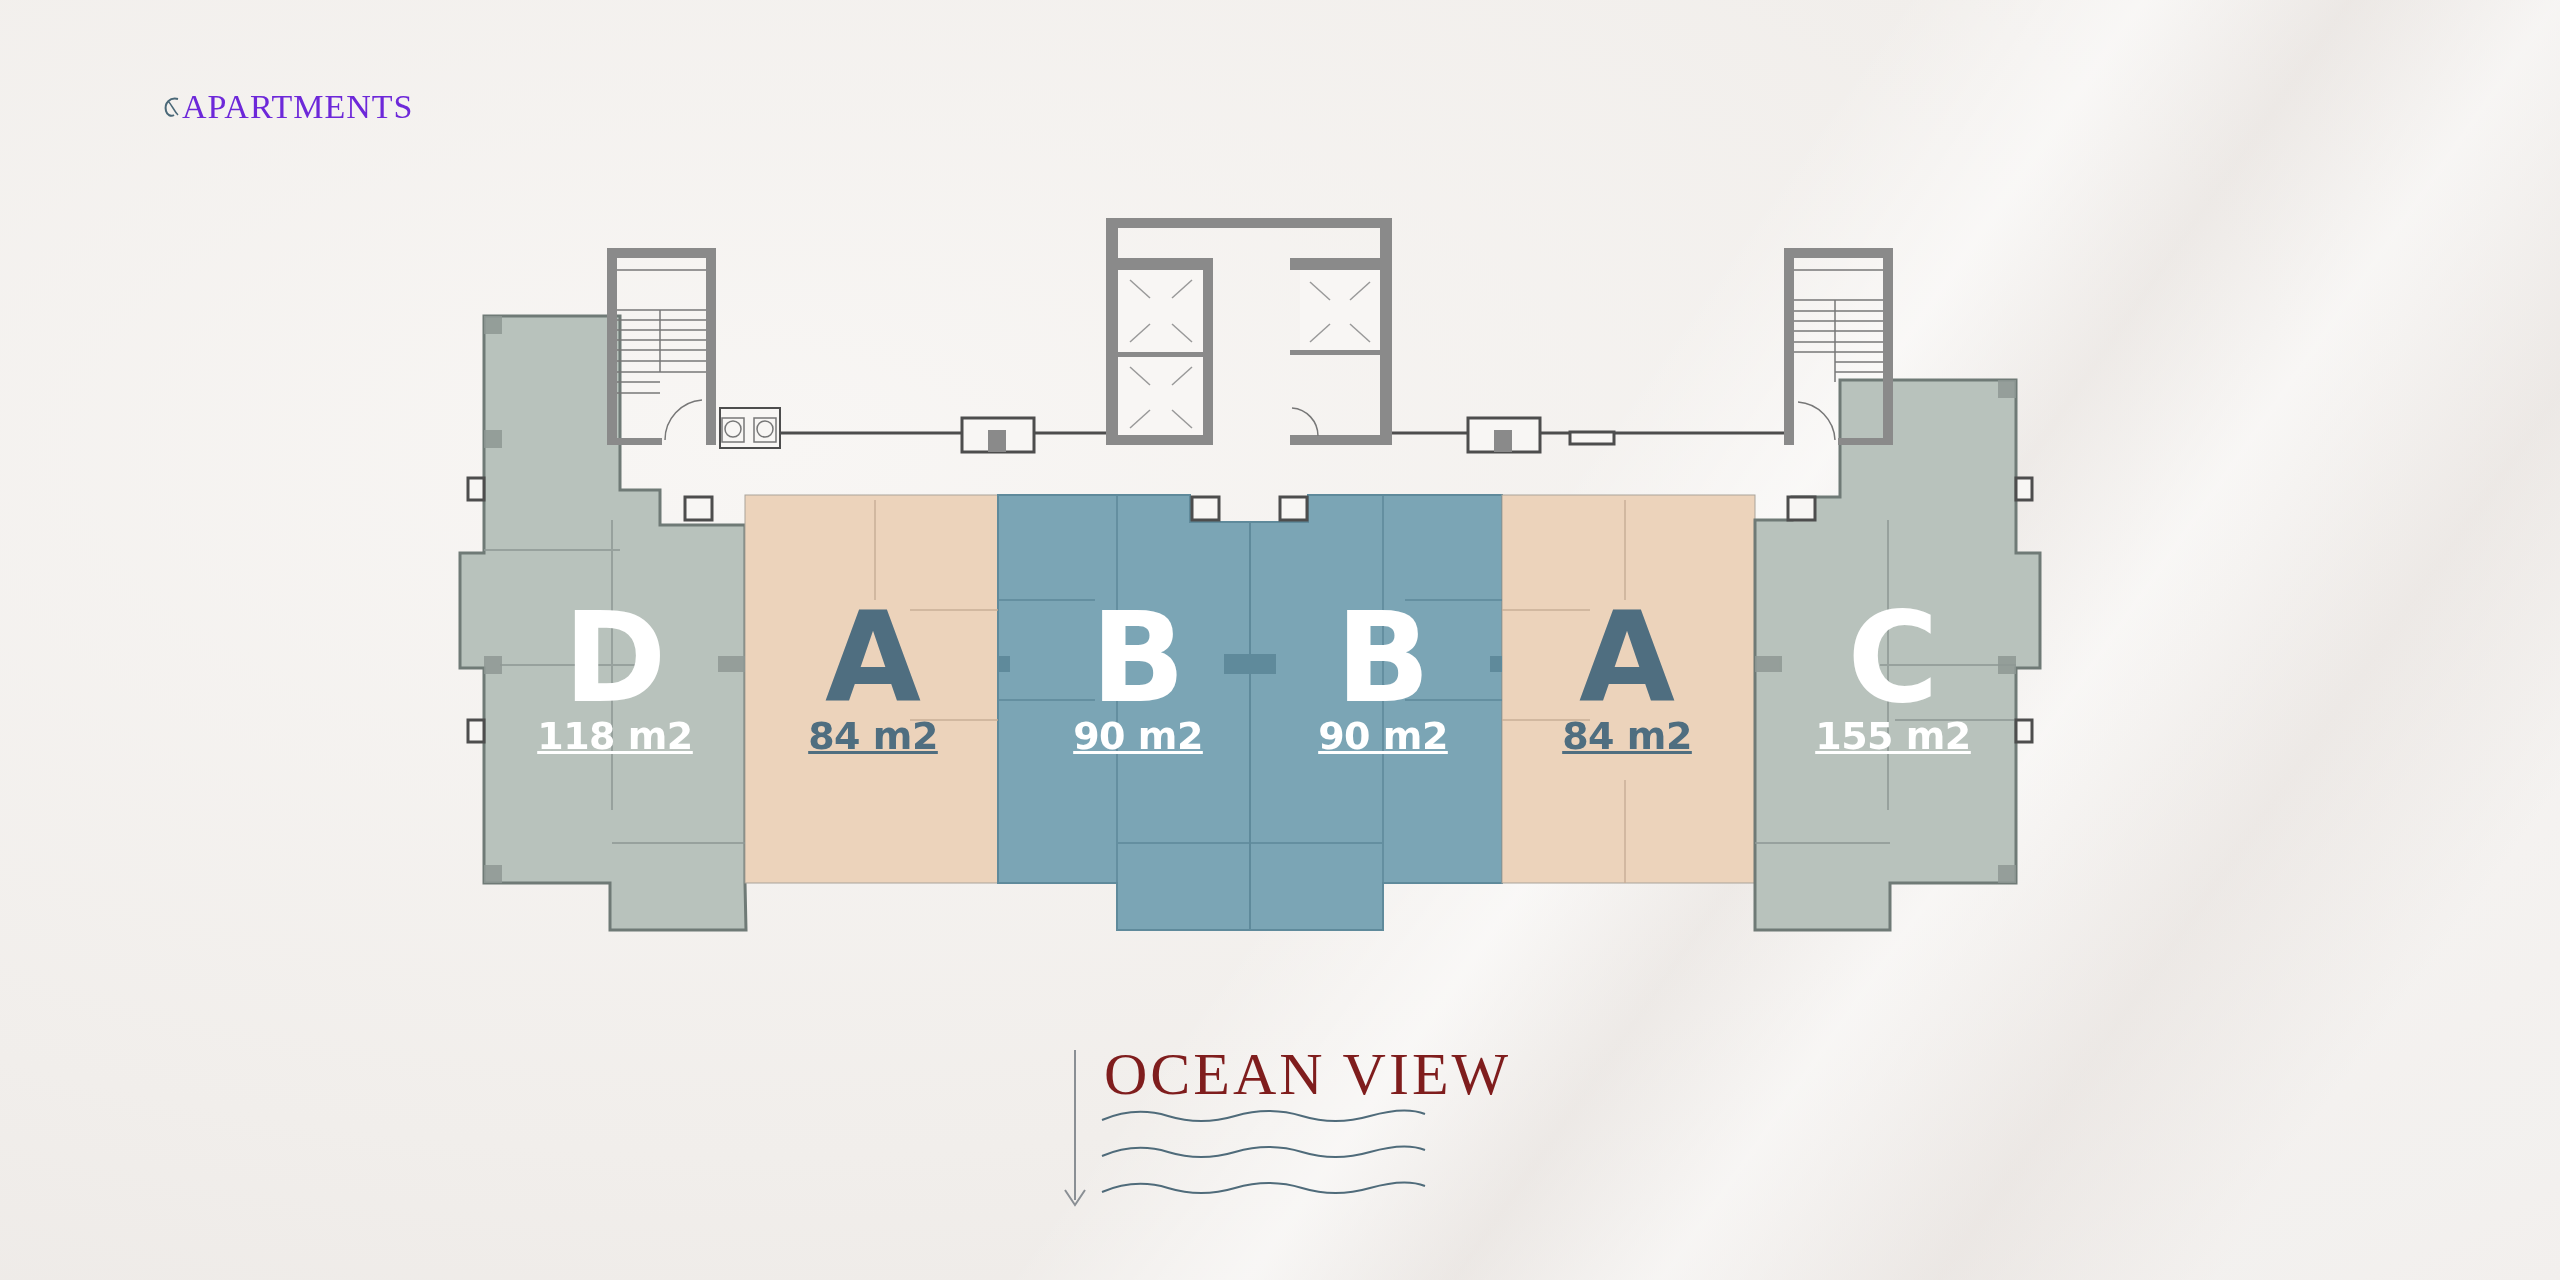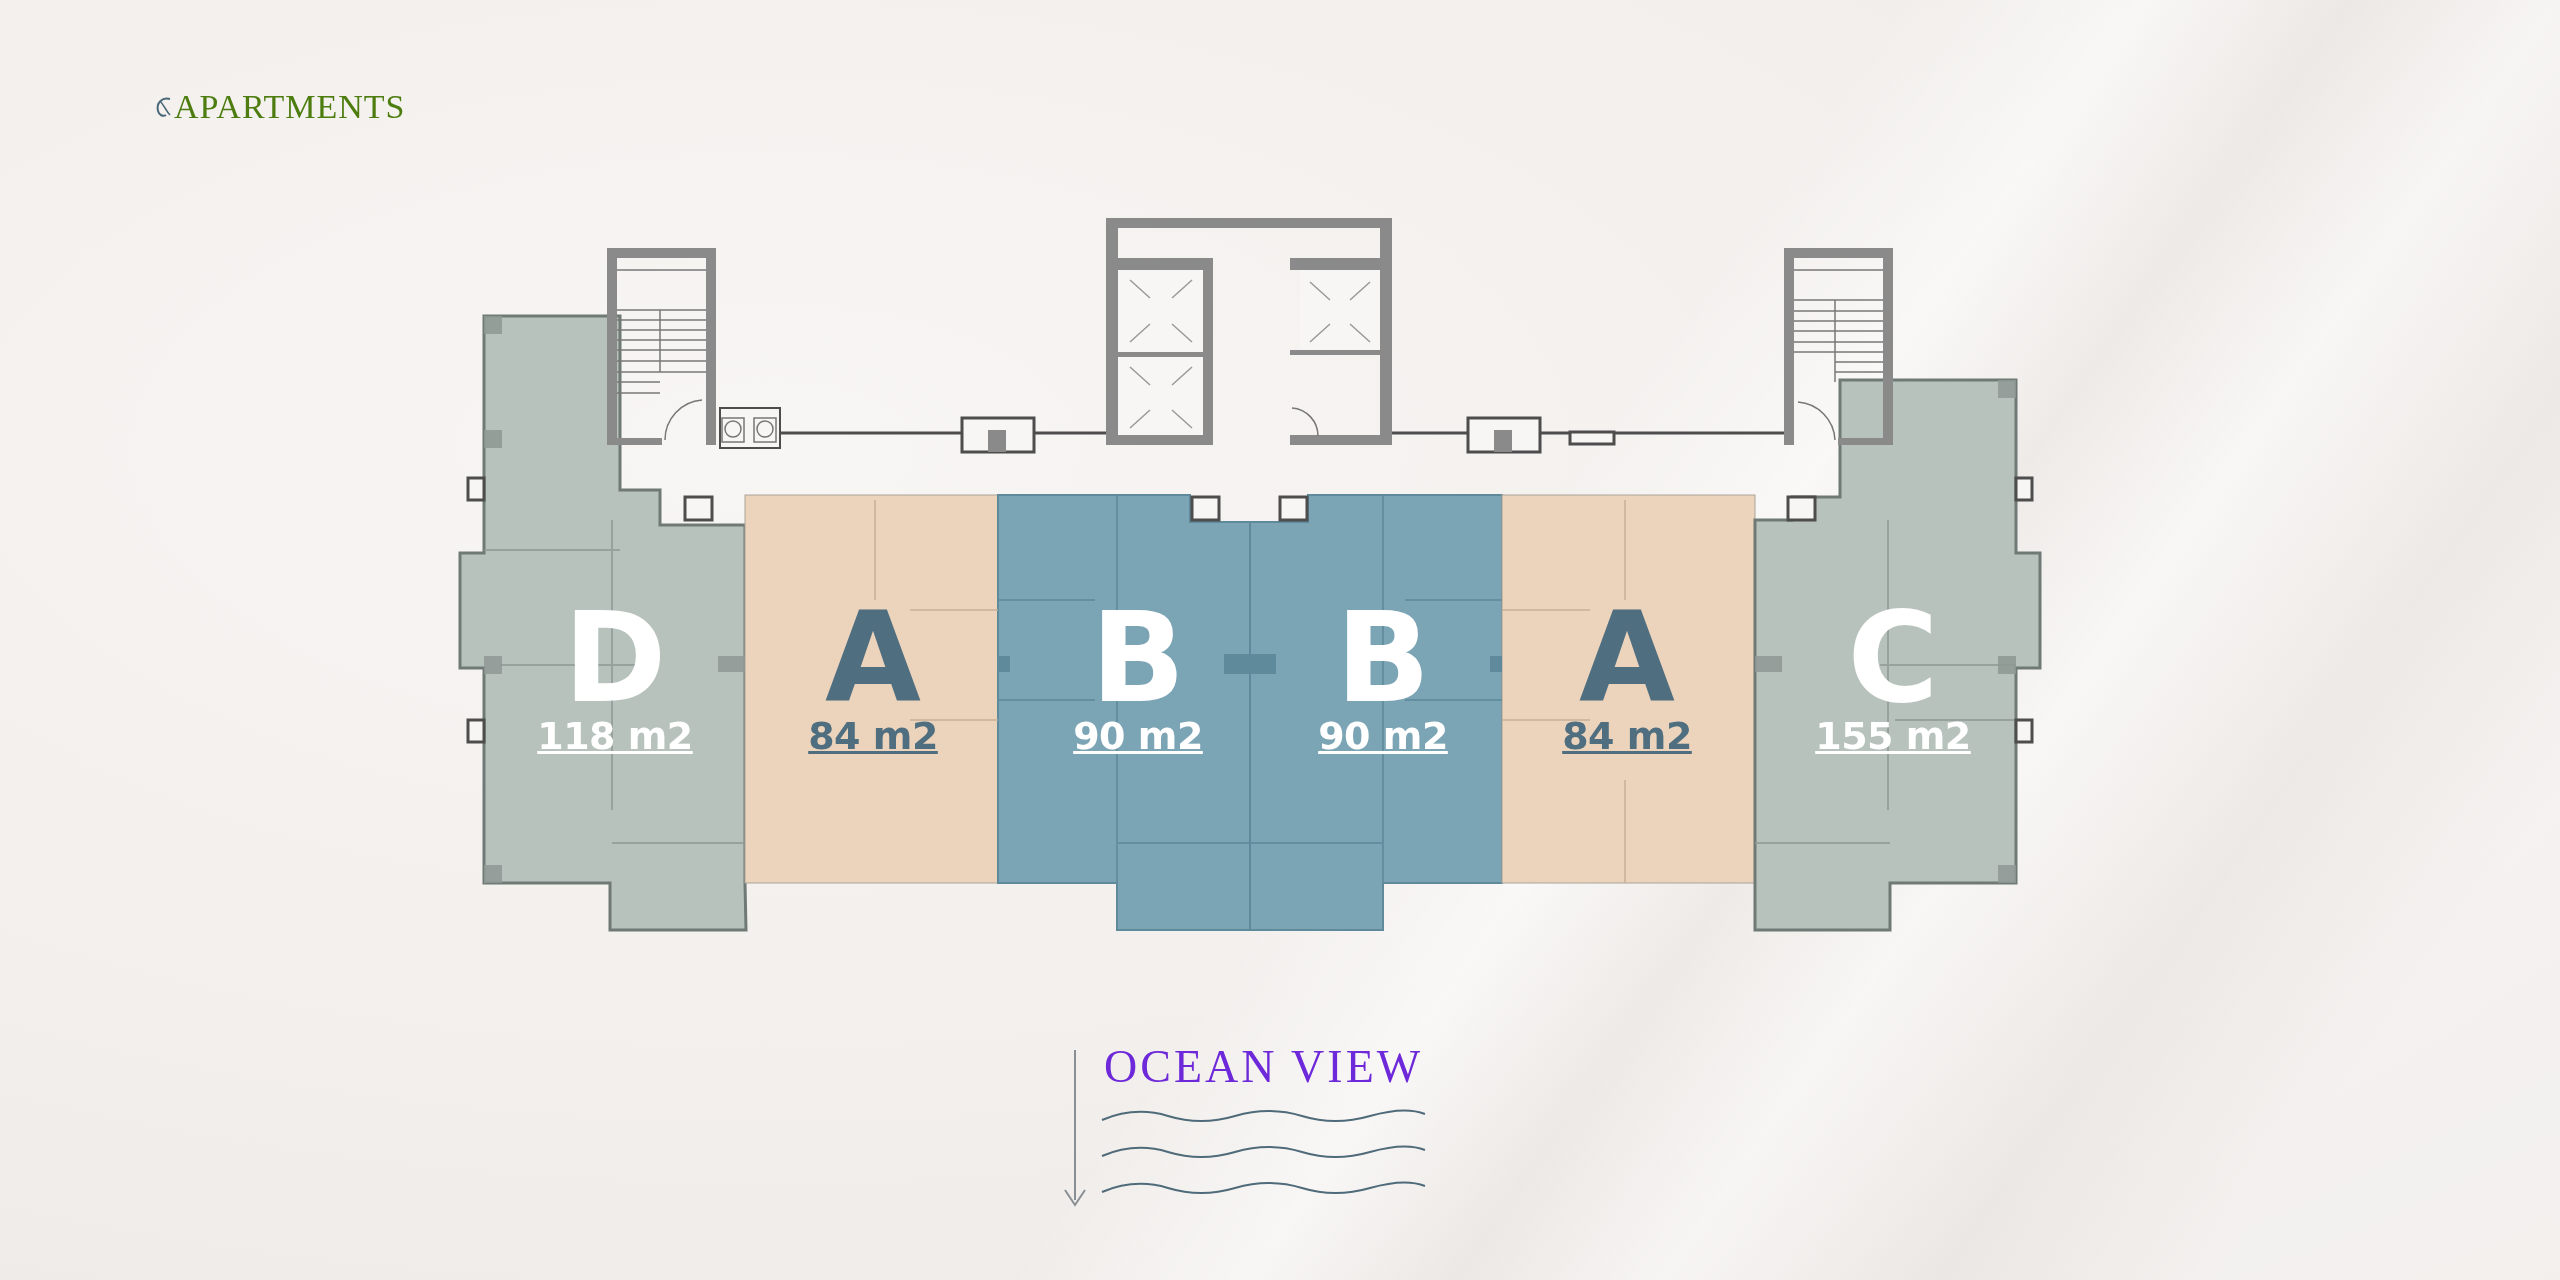--- a/index.html
+++ b/index.html
@@ -8,40 +8,40 @@
     background: #f1eeeb;
     font-family: "Liberation Sans", sans-serif;
   }
   .bg {
     position: absolute; inset: 0;
     background:
       linear-gradient(125deg, rgba(255,255,255,0) 55%, rgba(255,255,255,0.55) 62%, rgba(230,225,222,0.35) 68%, rgba(255,255,255,0.5) 74%, rgba(232,227,224,0.4) 82%, rgba(255,255,255,0.35) 90%),
       radial-gradient(ellipse at 30% 35%, #f8f6f4 0%, #f1eeeb 60%, #ebe7e4 100%);
   }
   .logo {
-    position: absolute; left: 154px; top: 88px;
+    position: absolute; left: 162px; top: 88px;
     display: flex; align-items: center;
-    color: #4d7c0f; font-family: "Liberation Serif", serif;
+    color: #6d28d9; font-family: "Liberation Serif", serif;
     font-size: 34px; letter-spacing: 1px;
   }
   .logo .mark { width: 22px; height: 28px; margin-right: -2px; }
   .plan { position: absolute; left: 0; top: 0; }
   .unit-label {
     position: absolute; text-align: center; width: 220px;
     font-family: "DejaVu Sans", sans-serif;
   }
   .unit-letter { font-size: 124px; font-weight: bold; line-height: 1; display: block; }
   .unit-area { font-size: 38px; font-weight: bold; display: block; margin-top: -6px; letter-spacing: -0.5px; text-decoration: underline; }
   .ocean {
     position: absolute; left: 1060px; top: 1040px;
   }
   .ocean-title {
     position: absolute; left: 44px; top: 0;
-    font-family: "Liberation Serif", serif; font-size: 46px;
-    letter-spacing: 3px; color: #6d28d9; white-space: nowrap;
+    font-family: "Liberation Serif", serif; font-size: 60px;
+    letter-spacing: 3px; color: #7f1d1d; white-space: nowrap;
   }
 </style>
 </head>
 <body>
 
 <div class="bg"></div>
 
 <div class="logo">
   <svg class="mark" viewBox="0 0 22 28">
     <path d="M16 6 C8 4 2 10 4 18 C5 22 9 24 12 22" fill="none" stroke="#4a6878" stroke-width="2"></path>

